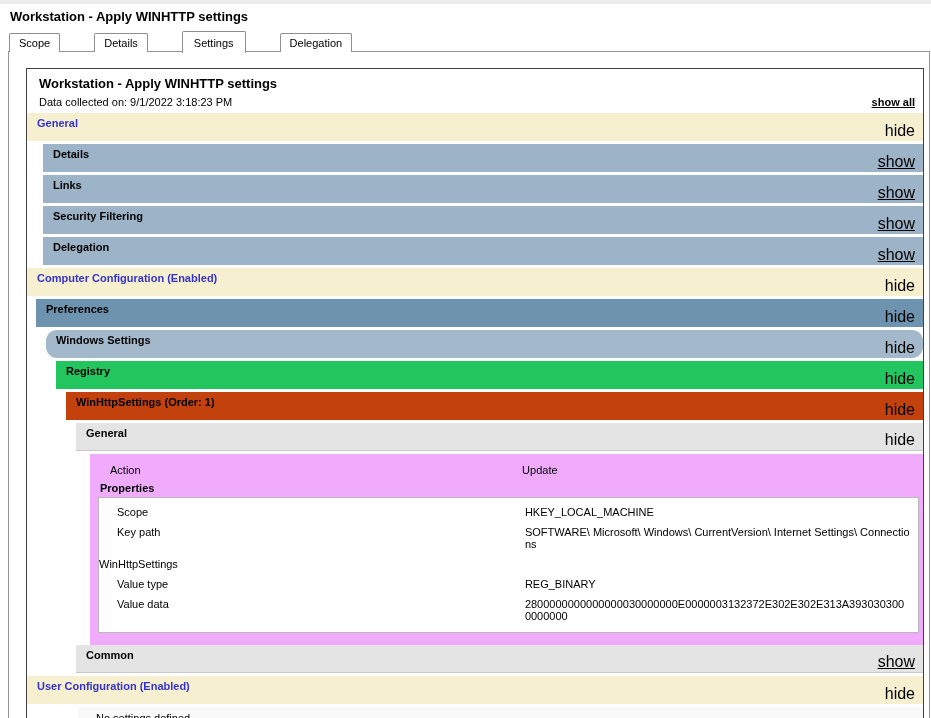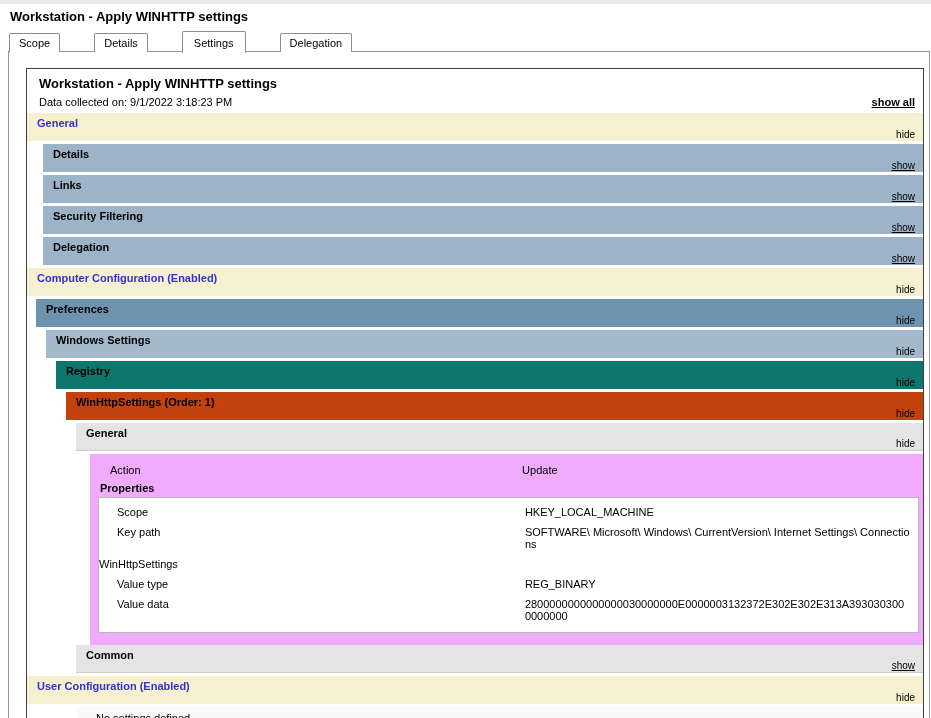--- a/index.html
+++ b/index.html
@@ -23,29 +23,29 @@
   .report { position:absolute; top:16px; left:17px; right:5px; bottom:-2px;
             border:1px solid #404040; background:#fff; overflow:hidden; }
   .report-header { position:relative; padding:7px 10px 5px 12px; }
   .report-title { font-size:13px; font-weight:bold; }
   .report-collected { font-size:11px; margin-top:5px; }
   .show-all { position:absolute; right:8px; bottom:5px; font-size:11px; font-weight:bold;
               text-decoration:underline; cursor:pointer; }
 
   .band { position:relative; height:28px; margin-bottom:3px; }
   .band .lbl { position:absolute; top:4px; left:10px; font-size:11px; font-weight:bold; }
-  .band .toggle { position:absolute; right:8px; bottom:1px; font-size:10px; color:#000; cursor:pointer; text-decoration:none; }
+  .band .toggle { position:absolute; right:8px; bottom:1px; font-size:16px; color:#000; cursor:pointer; text-decoration:none; }
   .band .toggle.u { text-decoration:underline; }
 
   .b-yellow { background:#f7f0d0; }
   .b-yellow .lbl { color:#3333cc; }
   .b-sub    { background:#9db3c7; margin-left:16px; }
   .b-pref   { background:#6e93af; margin-left:9px; }
-  .b-ws     { background:#a3b9cb; margin-left:19px; }
-  .b-reg    { background:#0f766e; margin-left:29px; }
+  .b-ws     { background:#a3b9cb; margin-left:19px;border-radius:11px; }
+  .b-reg    { background:#22c55e; margin-left:29px; }
   .b-item   { background:#c2410c; margin-left:39px; }
   .b-gray   { background:#e4e4e4; margin-left:49px; border-bottom:1px solid #c9c9c9; }
 
   .item-content { margin-left:63px; background:#f0abfc; padding:8px 2px 12px 0; font-size:11px; }
   .kv-row { display:flex; }
   .kv-row .k { width:52%; padding:2px 0 2px 20px; }
   .kv-row .v { width:48%; padding:2px 8px 2px 0; }
   .props-label { font-weight:bold; padding:4px 0 3px 10px; }
   .props-box { margin:0 2px 0 8px; border:1px solid #b9b9b9; background:#fff; padding:4px 0 6px; }
   .prop-row { display:flex; font-size:11px; }

